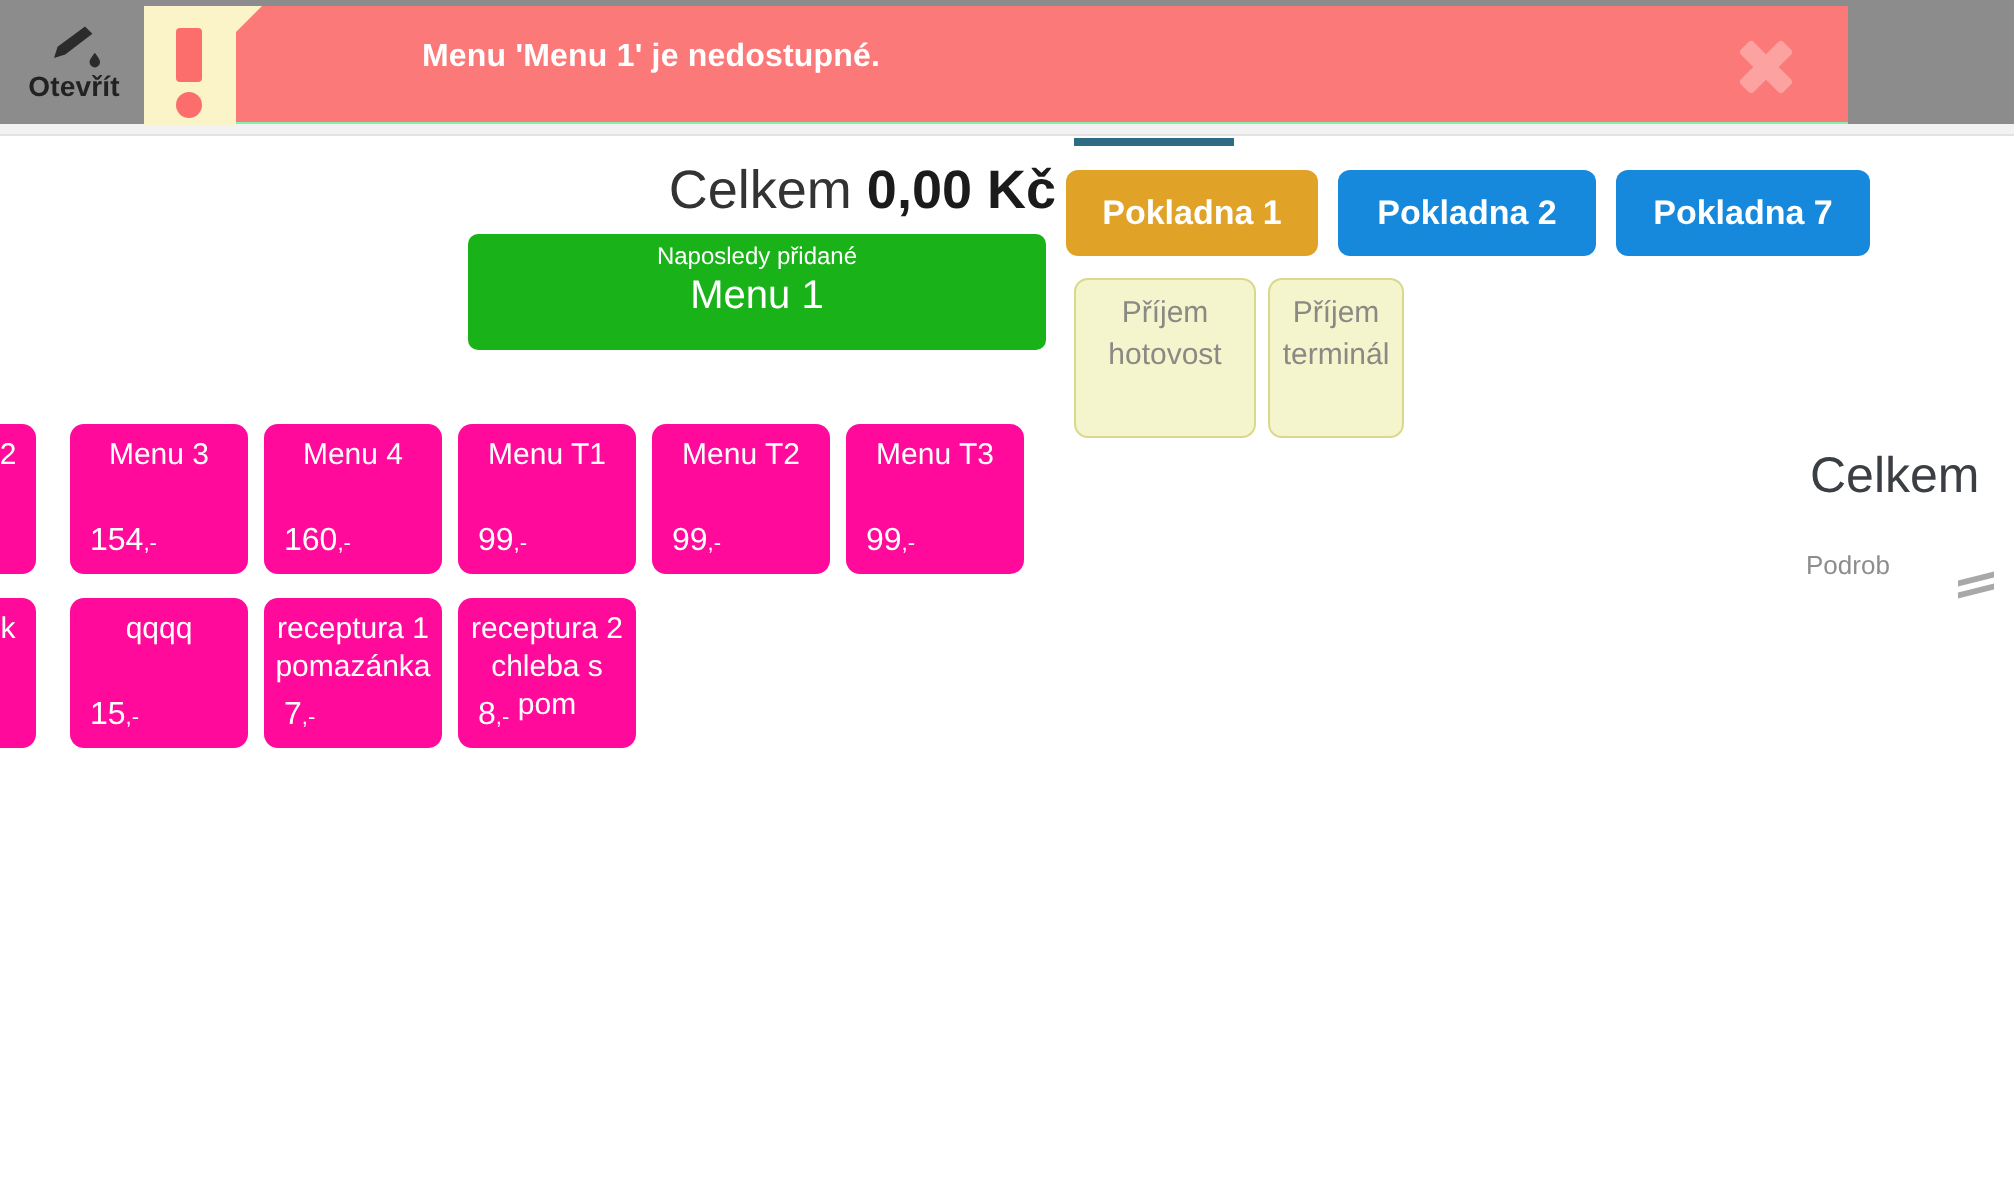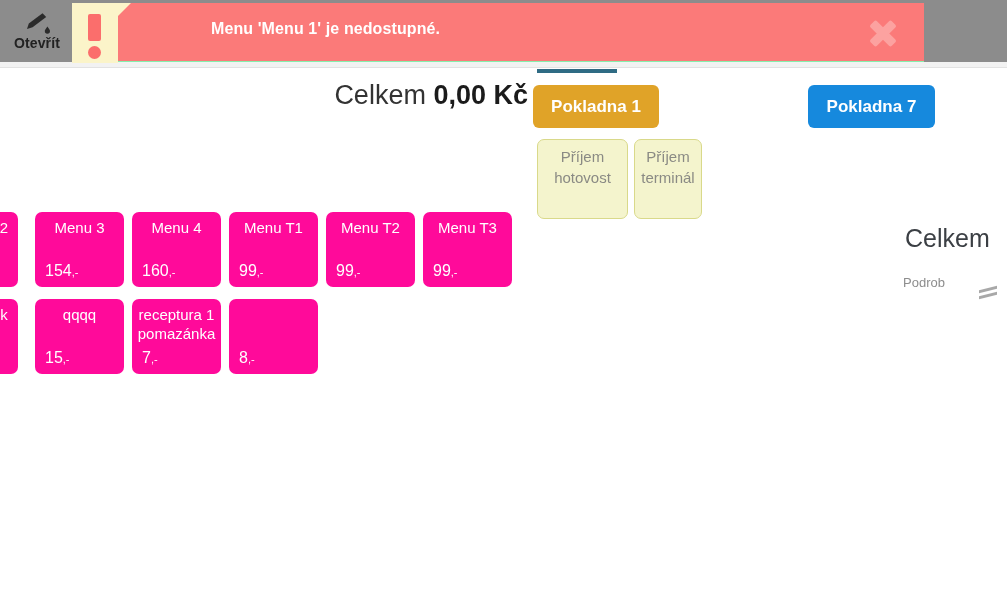--- a/index.html
+++ b/index.html
@@ -193,23 +193,28 @@
       </div>
     </div>
   </div>
   <div class="toolbar-seam"></div>
 
   <div class="total-head">
     <span class="lbl">Celkem</span>
     <span class="amt">0,00 Kč</span>
   </div>
 
+  <div class="last-added">
+    <span class="cap">Naposledy přidané</span>
+    <span class="val">Menu 1</span>
+  </div>
 
   <div class="tab-underline"></div>
   <div class="reg-tab t0">Pokladna 1</div>
+  <div class="reg-tab t1">Pokladna 2</div>
   <div class="reg-tab t2">Pokladna 7</div>
 
   <div class="pay-btn p0">Příjem hotovost</div>
   <div class="pay-btn p1">Příjem terminál</div>
 
   <div class="tile" style="left:-10px; top:212px; width:28px; height:75px;">
     <div class="tname">2</div>
   </div>
   <div class="tile" style="left:35px; top:212px; width:89px; height:75px;">
     <div class="tname">Menu 3</div>
@@ -237,20 +242,21 @@
   </div>
   <div class="tile" style="left:35px; top:299px; width:89px; height:75px;">
     <div class="tname">qqqq</div>
     <div class="tprice"><span>15</span><i>,-</i></div>
   </div>
   <div class="tile" style="left:132px; top:299px; width:89px; height:75px;">
     <div class="tname" style="white-space:normal;">receptura 1 pomazánka</div>
     <div class="tprice"><span>7</span><i>,-</i></div>
   </div>
   <div class="tile" style="left:229px; top:299px; width:89px; height:75px;">
+    <div class="tname" style="white-space:normal;">receptura 2 chleba s pom</div>
     <div class="tprice"><span>8</span><i>,-</i></div>
   </div>
 
   <div class="right-total">Celkem</div>
   <div class="right-detail">Podrob</div>
   <div class="right-chevrons">
     <b></b>
       <b></b>
   </div>
 

